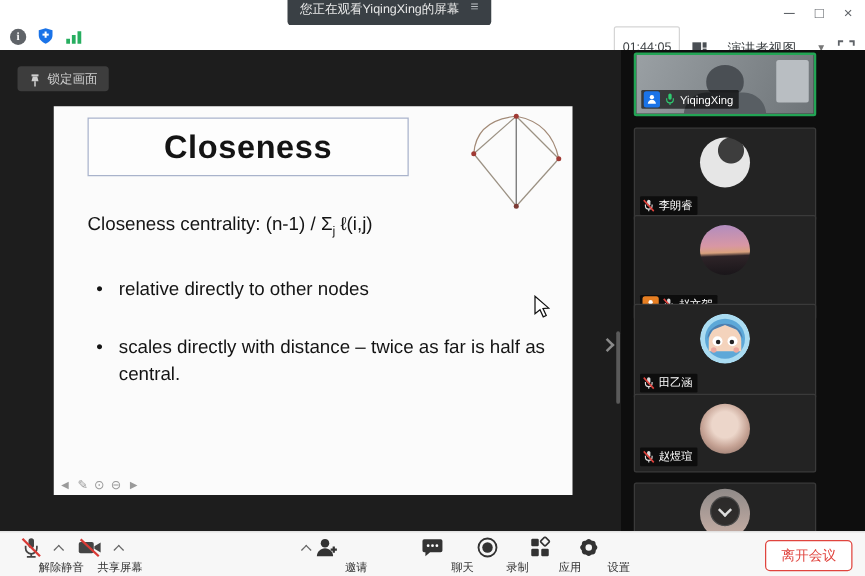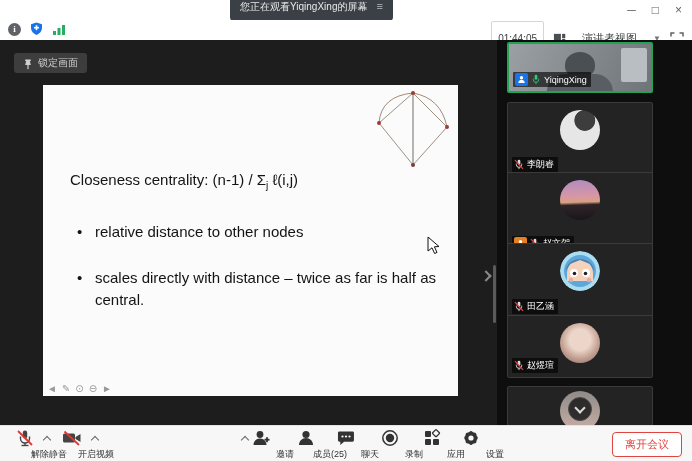--- a/index.html
+++ b/index.html
@@ -146,36 +146,39 @@
       <div class="lock-btn">
         <svg width="10" height="11" viewBox="0 0 10 11">
           <rect x="2.2" y="0.5" width="5.6" height="1.6" fill="#cfcfcf"></rect>
           <path d="M3.2 2.1 H6.8 L7.8 6 H2.2 Z" fill="#cfcfcf"></path>
           <rect x="4.4" y="6" width="1.2" height="4.2" fill="#cfcfcf"></rect>
         </svg>
         <span>锁定画面</span>
       </div>
 
       <div class="slide">
+        <div class="slide-titlebox">
+          <span class="slide-title">Closeness</span>
+        </div>
         <svg class="graph" width="78" height="84" viewBox="0 0 78 84">
           <path d="M5 36 Q7 9 39 6" fill="none" stroke="#a28a77" stroke-width="1"></path>
           <path d="M39 6 Q67 11 73 40" fill="none" stroke="#a28a77" stroke-width="1"></path>
           <line x1="5" y1="36" x2="39" y2="6" stroke="#9b9183" stroke-width="1"></line>
           <line x1="39" y1="6" x2="73" y2="40" stroke="#9b9183" stroke-width="1"></line>
           <line x1="39" y1="6" x2="39" y2="78" stroke="#6e6e6e" stroke-width="1"></line>
           <line x1="5" y1="36" x2="39" y2="78" stroke="#9b9183" stroke-width="1"></line>
           <line x1="73" y1="40" x2="39" y2="78" stroke="#9b9183" stroke-width="1"></line>
           <circle cx="39" cy="6" r="2" fill="#a03a34"></circle>
           <circle cx="5" cy="36" r="2" fill="#a03a34"></circle>
           <circle cx="73" cy="40" r="2" fill="#a03a34"></circle>
           <circle cx="39" cy="78" r="2" fill="#7c3a34"></circle>
         </svg>
         <div class="formula"><span>Closeness centrality: (n-1) / Σ</span><sub>j</sub><span> ℓ(i,j)</span></div>
         <div class="bullets">
-          <div class="bullet">relative distance to other nodes</div>
+          <div class="bullet">relative directly to other nodes</div>
           <div class="bullet">scales directly with distance – twice as far is half as central.</div>
         </div>
         <div class="slide-nav">
           <span>◄</span>
           <span>✎</span>
           <span>⊙</span>
           <span>⊖</span>
           <span>►</span>
         </div>
       </div>
@@ -309,47 +312,38 @@
     <span class="tchevron" style="left:44px"></span>
 
     <div class="titem" style="left:44px">
       <span class="ticon">
         <svg width="20" height="18" viewBox="0 0 20 18">
           <rect x="1" y="4.5" width="12" height="9" rx="1.5" fill="#444"></rect>
           <path d="M13.5 8 L18.5 5 V13 L13.5 10 Z" fill="#444"></path>
           <line x1="2.5" y1="2.5" x2="17" y2="16" stroke="#d93a35" stroke-width="1.8"></line>
         </svg>
       </span>
-      <span class="tlabel">开启视频</span>
+      <span class="tlabel">共享屏幕</span>
     </div>
     <span class="tchevron" style="left:92px"></span>
 
     <span class="tchevron" style="left:242px"></span>
 
     <div class="titem" style="left:233px">
       <span class="ticon">
         <svg width="18" height="18" viewBox="0 0 18 18">
           <circle cx="8" cy="5.5" r="3.4" fill="#333"></circle>
           <path d="M1.5 16 c0-3.6 2.9-6.5 6.5-6.5 s6.5 2.9 6.5 6.5 Z" fill="#333"></path>
           <rect x="12.5" y="9.8" width="5" height="1.8" fill="#333"></rect>
           <rect x="14.1" y="8.2" width="1.8" height="5" fill="#333"></rect>
         </svg>
       </span>
       <span class="tlabel">邀请</span>
     </div>
 
-    <div class="titem" style="left:278px">
-      <span class="ticon">
-        <svg width="18" height="18" viewBox="0 0 18 18">
-          <circle cx="9" cy="5.5" r="3.6" fill="#333"></circle>
-          <path d="M2 16 c0-3.9 3.1-7 7-7 s7 3.1 7 7 Z" fill="#333"></path>
-        </svg>
-      </span>
-      <span class="tlabel">成员(25)</span>
-    </div>
 
     <div class="titem" style="left:318px">
       <span class="ticon">
         <svg width="18" height="18" viewBox="0 0 18 18">
           <path d="M2 2 h14 a1.5 1.5 0 0 1 1.5 1.5 v8 a1.5 1.5 0 0 1 -1.5 1.5 h-9 l-4 3.5 v-3.5 h-1 a1.5 1.5 0 0 1 -1.5 -1.5 v-8 A1.5 1.5 0 0 1 2 2 Z" fill="#333" transform="translate(0.5,0.5) scale(0.94)"></path>
           <circle cx="5.5" cy="7.5" r="1.1" fill="#fff"></circle>
             <circle cx="9" cy="7.5" r="1.1" fill="#fff"></circle>
             <circle cx="12.5" cy="7.5" r="1.1" fill="#fff"></circle>
         </svg>
       </span>

